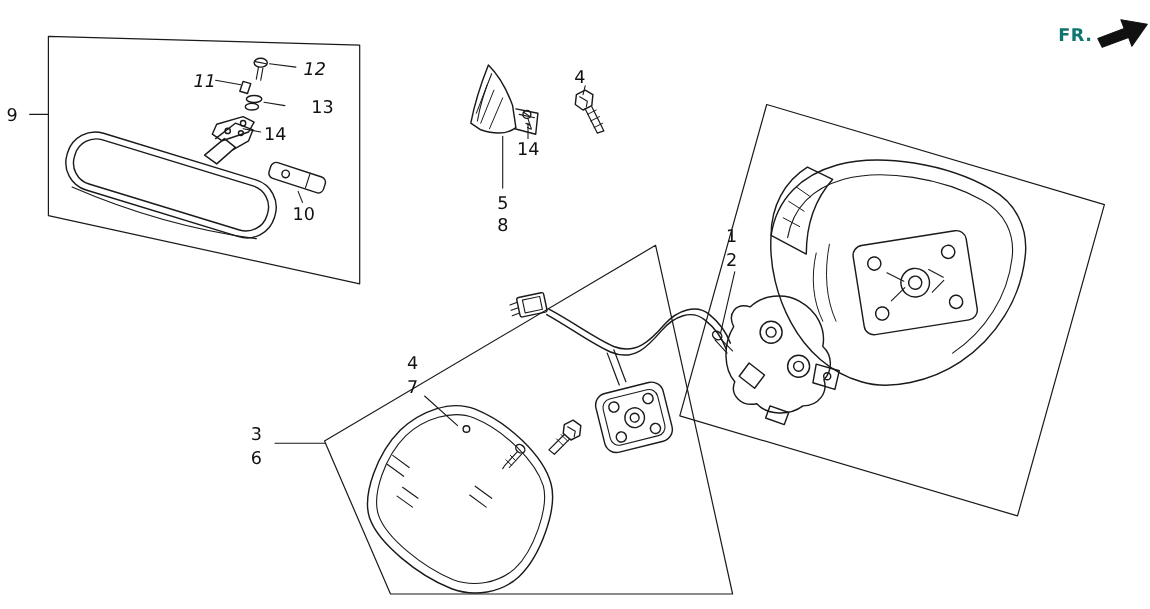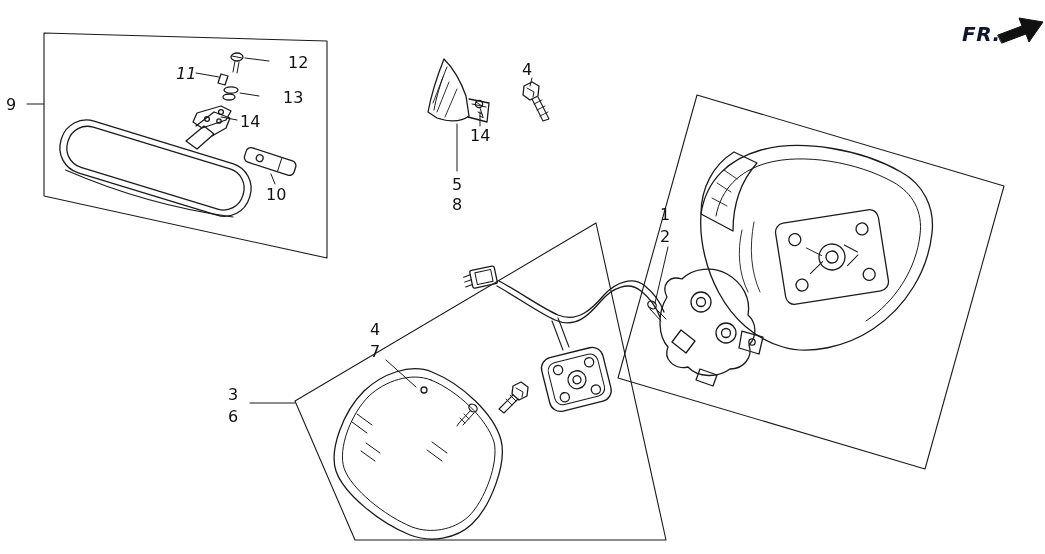--- a/index.html
+++ b/index.html
@@ -1,21 +1,21 @@
 <!DOCTYPE html>
 <html><head>
 <meta charset="utf-8">
 <style>
   html,body{margin:0;padding:0;background:#fff;}
   .canvas{position:relative;width:1045px;height:554px;background:#fff;
           font-family:"DejaVu Sans",sans-serif;overflow:hidden;}
   .canvas svg{position:absolute;left:0;top:0;}
   .part-label{position:absolute;font-size:16px;font-weight:500;color:#111;line-height:1;}
-  .fr-label{position:absolute;left:962px;top:22px;font-size:20px;font-weight:700;
-            font-style:italic;color:#0f172a;letter-spacing:.5px;}
+  .fr-label{position:absolute;left:962px;top:22px;font-size:16px;font-weight:700;
+            color:#0f766e;letter-spacing:.5px;}
 </style>
 </head>
 <body>
 
 <div class="canvas">
 
   <svg width="1045" height="554" viewBox="0 0 1045 554">
     <g fill="none" stroke="#1a1a1a" stroke-width="1.3" stroke-linecap="round" stroke-linejoin="round">
 
       <g>
@@ -168,21 +168,21 @@
       <g>
         <path d="M998,35 L1022,26 L1019,18 L1043,22 L1029,42 L1026,34 L1002,43 Z" fill="#111" stroke="#111" stroke-width="1"></path>
       </g>
 
     </g>
   </svg>
 
   <div id="labels-layer">
       <div class="part-label" style="left: 6px; top: 97px;">9</div>
       <div class="part-label" style="left: 176px; top: 66px; font-style: italic;">11</div>
-      <div class="part-label" style="left: 288px; top: 55px;">12</div>
+      <div class="part-label" style="left: 276px; top: 55px; font-style: italic;">12</div>
       <div class="part-label" style="left: 262px; top: 90px; margin-left: 21px;">13</div>
       <div class="part-label" style="left: 240px; top: 114px;">14</div>
       <div class="part-label" style="left: 266px; top: 187px;">10</div>
       <div class="part-label" style="left: 452px; top: 177px;">5</div>
       <div class="part-label" style="left: 452px; top: 197px;">8</div>
       <div class="part-label" style="left: 470px; top: 128px;">14</div>
       <div class="part-label" style="left: 522px; top: 62px;">4</div>
       <div class="part-label" style="left: 660px; top: 207px;">1</div>
       <div class="part-label" style="left: 660px; top: 229px;">2</div>
       <div class="part-label" style="left: 228px; top: 387px;">3</div>

